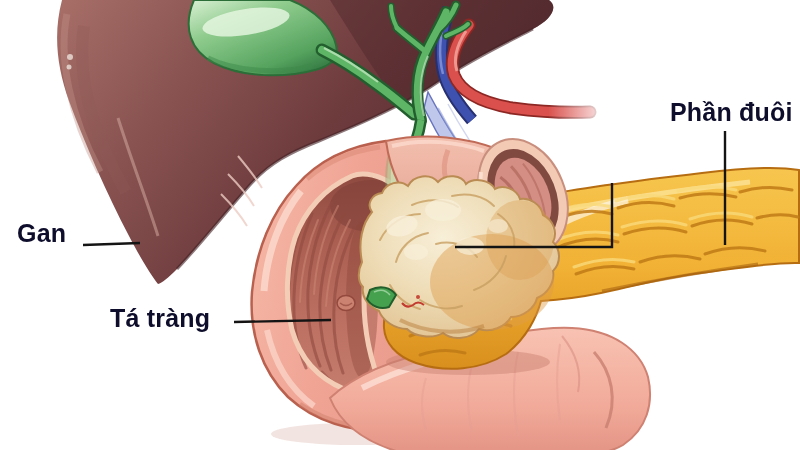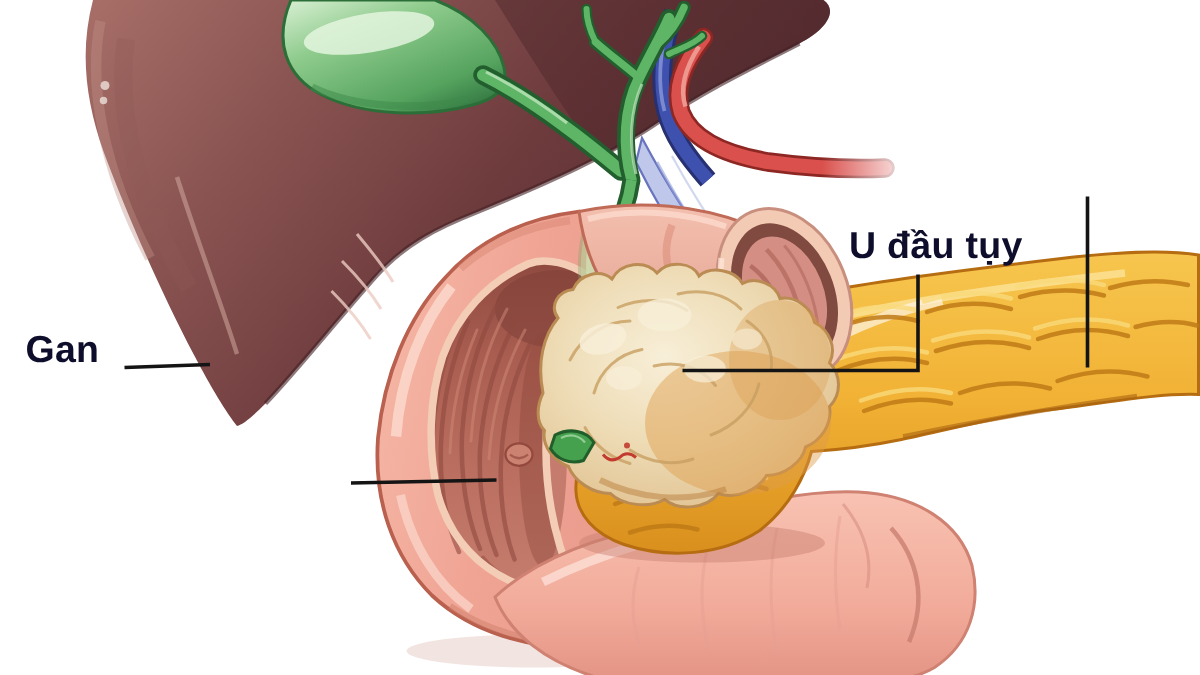--- a/index.html
+++ b/index.html
@@ -282,14 +282,15 @@
 
   <g>
     <line class="ptr" x1="83" y1="245" x2="140" y2="243"></line>
     <line class="ptr" x1="234" y1="322" x2="331" y2="320"></line>
     <path class="ptr" d="M455,247 L612,247 L612,183"></path>
     <line class="ptr" x1="725" y1="131" x2="725" y2="245"></line>
   </g>
 </svg>
 
 <div class="lbl" style="left:17px;top:219px">Gan</div>
-<div class="lbl" style="left:566px;top:150px">U đầu tụy</div>
+<div class="lbl" style="left:110px;top:304px">Tá tràng</div>
+<div class="lbl" style="left:670px;top:98px">Phần đuôi</div>
 </div>
 
 </body></html>

